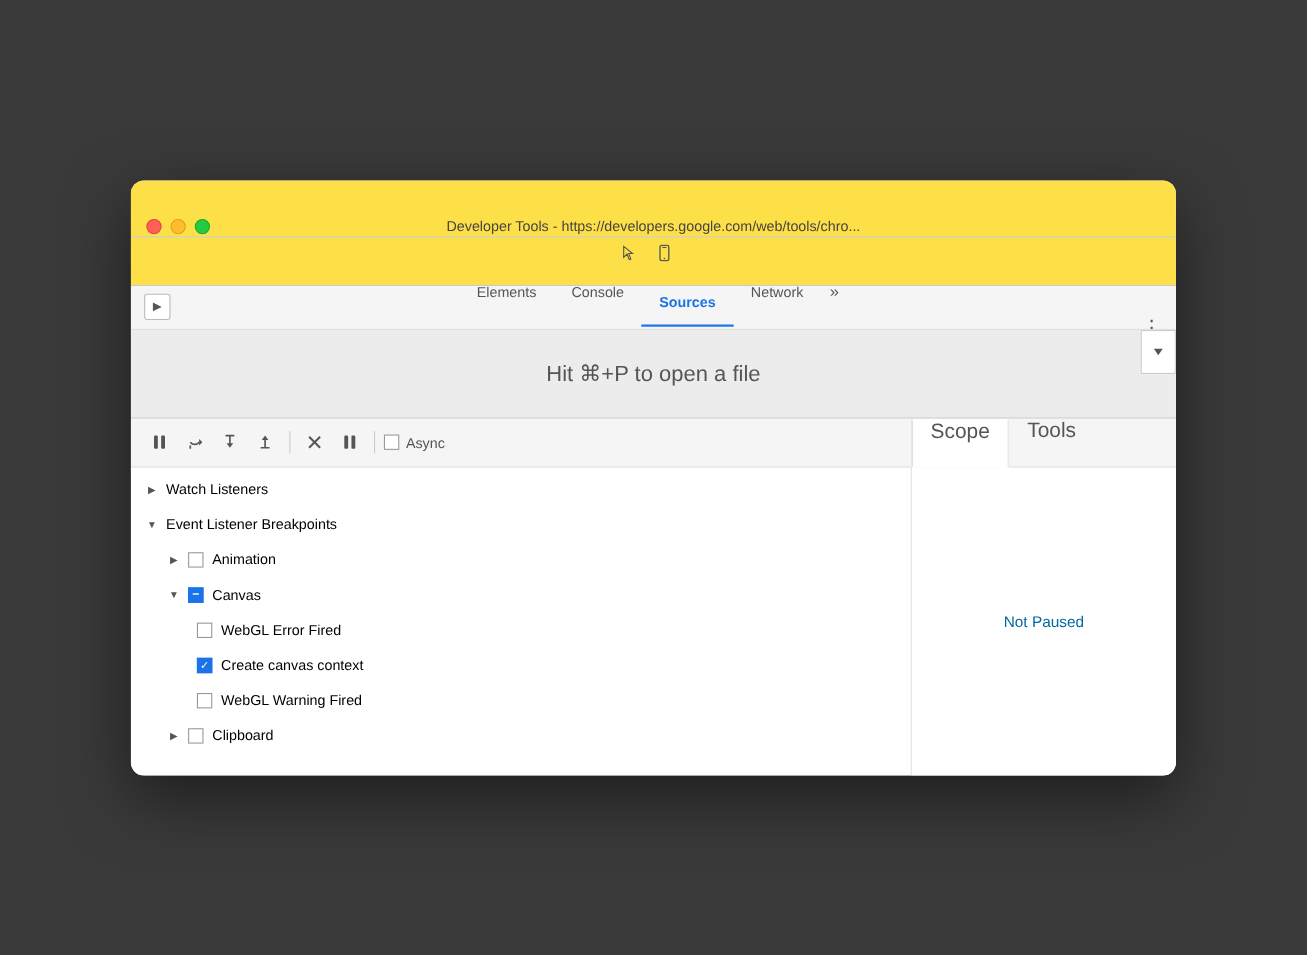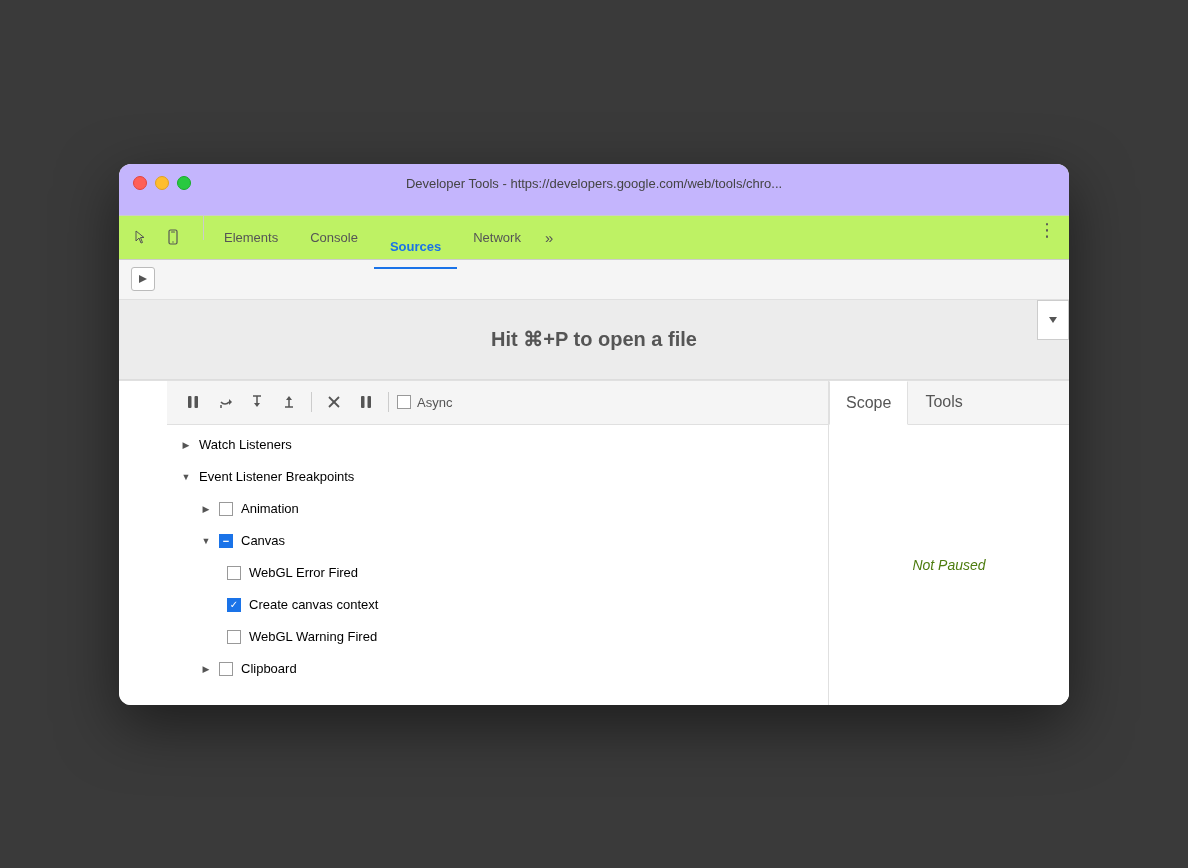--- a/index.html
+++ b/index.html
@@ -14,25 +14,25 @@
     }
     .window {
       width: 950px;
       background: #f5f5f5;
       border-radius: 12px;
       box-shadow: 0 20px 60px rgba(0,0,0,0.5);
       overflow: hidden;
     }
     
     .title-bar {
-      background: #c4b5fd;
+      background: #fde047;
       height: 52px;
       display: flex;
-      align-items: flex-start;
-      padding: 12px 14px;
+      align-items: flex-end;
+      padding: 2px 14px;
       border-bottom: 1px solid #ccc;
       position: relative;
     }
     .traffic-lights {
       display: flex;
       gap: 8px;
       align-items: center;
     }
     .traffic-light {
       width: 14px;
@@ -47,25 +47,27 @@
       position: absolute;
       left: 50%;
       transform: translateX(-50%);
       font-size: 13px;
       color: #444;
       font-weight: 400;
       white-space: nowrap;
     }
     
     .tab-bar {
-      background: #bef264;
+      background: #fde047;
       height: 44px;
       display: flex;
+      align-items: center;
       border-bottom: 1px solid #ccc;
       padding: 0 8px;
+      flex-direction: column;
     }
     .toolbar-icons {
       display: flex;
       align-items: center;
       gap: 4px;
       margin-right: 12px;
     }
     .toolbar-icon-btn {
       width: 28px;
       height: 28px;
@@ -162,32 +164,31 @@
       background: #ececec;
       height: 80px;
       display: flex;
       align-items: center;
       justify-content: center;
       border-bottom: 1px solid #ddd;
     }
     .open-file-hint {
       font-size: 20px;
       color: #555;
-      font-weight: 700;
+      font-weight: 400;
     }
     
     .debugger-area {
       display: flex;
       border-top: 1px solid #e0e0e0;
     }
     
     .left-panel {
       flex: 1;
       border-right: 1px solid #e0e0e0;
-      padding-left: 48px;
     }
     
     .debugger-toolbar {
       height: 44px;
       background: #f5f5f5;
       border-bottom: 1px solid #e0e0e0;
       display: flex;
       align-items: center;
       padding: 0 12px;
       gap: 4px;
@@ -293,44 +294,42 @@
       height: 44px;
       background: #f5f5f5;
       border-bottom: 1px solid #e0e0e0;
       display: flex;
       align-items: center;
     }
     .right-tab {
       padding: 0 16px;
       height: 44px;
       display: flex;
-      align-items: center;
-      font-size: 16px;
+      font-size: 19px;
       color: #555;
       cursor: pointer;
       border: 1px solid transparent;
       position: relative;
     }
     .right-tab.active {
       background: #fff;
       border-left: 1px solid #e0e0e0;
       border-right: 1px solid #e0e0e0;
       border-bottom: 1px solid #fff;
       margin-bottom: -1px;
     }
     .right-panel-content {
       display: flex;
       align-items: center;
       justify-content: center;
       height: 280px;
     }
     .not-paused {
       font-size: 14px;
-      color: #4d7c0f;
-      font-style: italic;
+      color: #0369a1;
     }
     
     .top-right-dropdown {
       position: absolute;
       right: 0;
       top: 0;
       width: 32px;
       height: 40px;
       display: flex;
       align-items: center;

